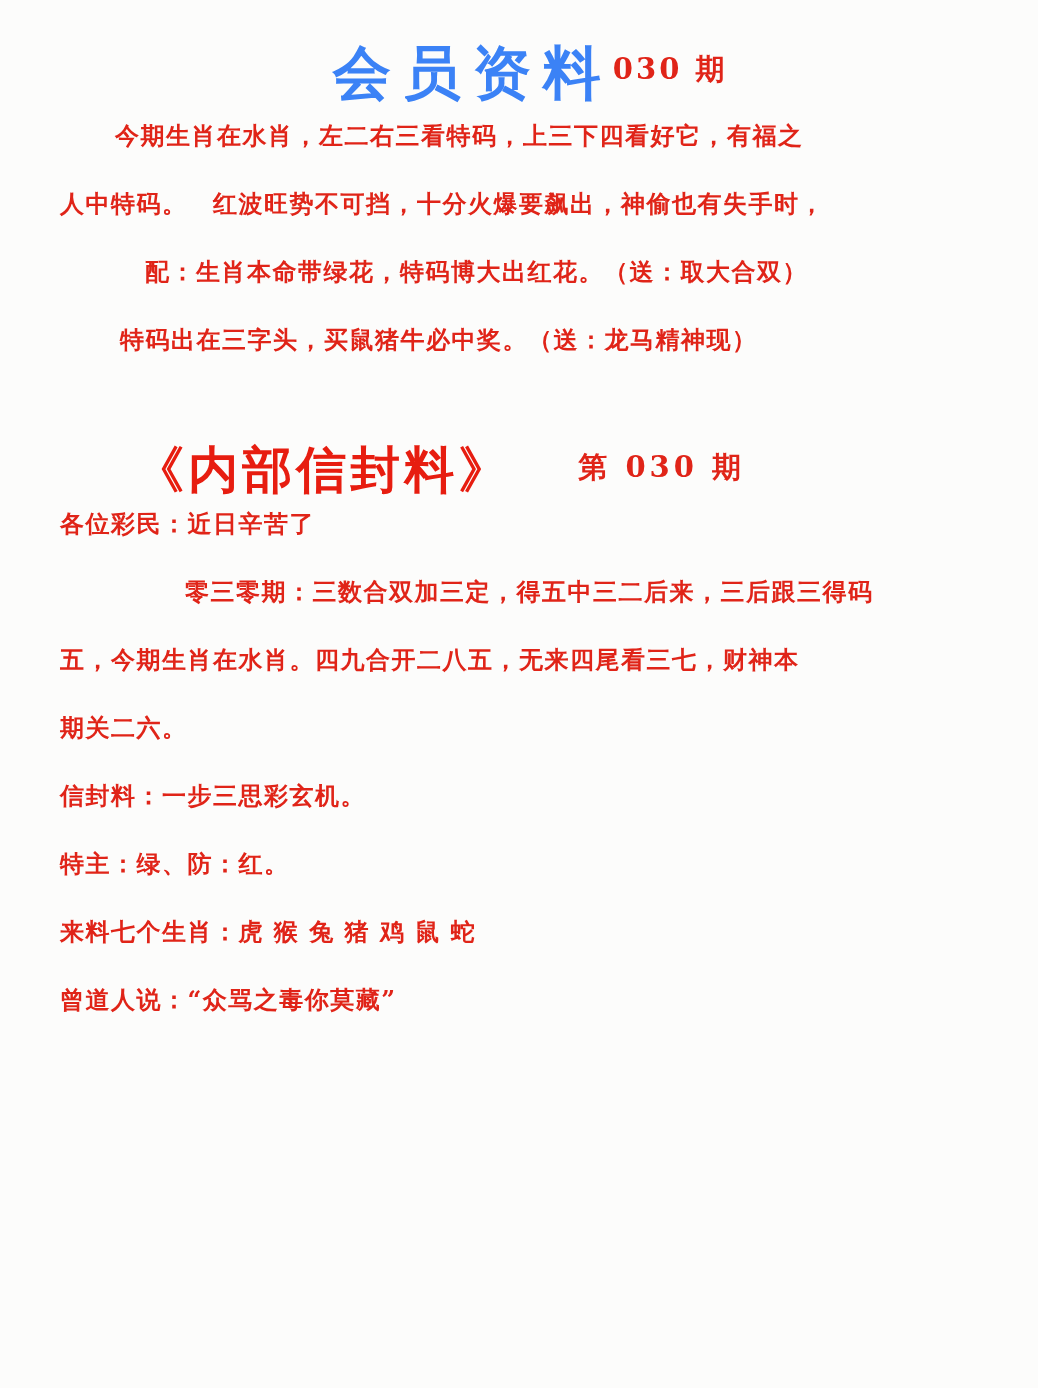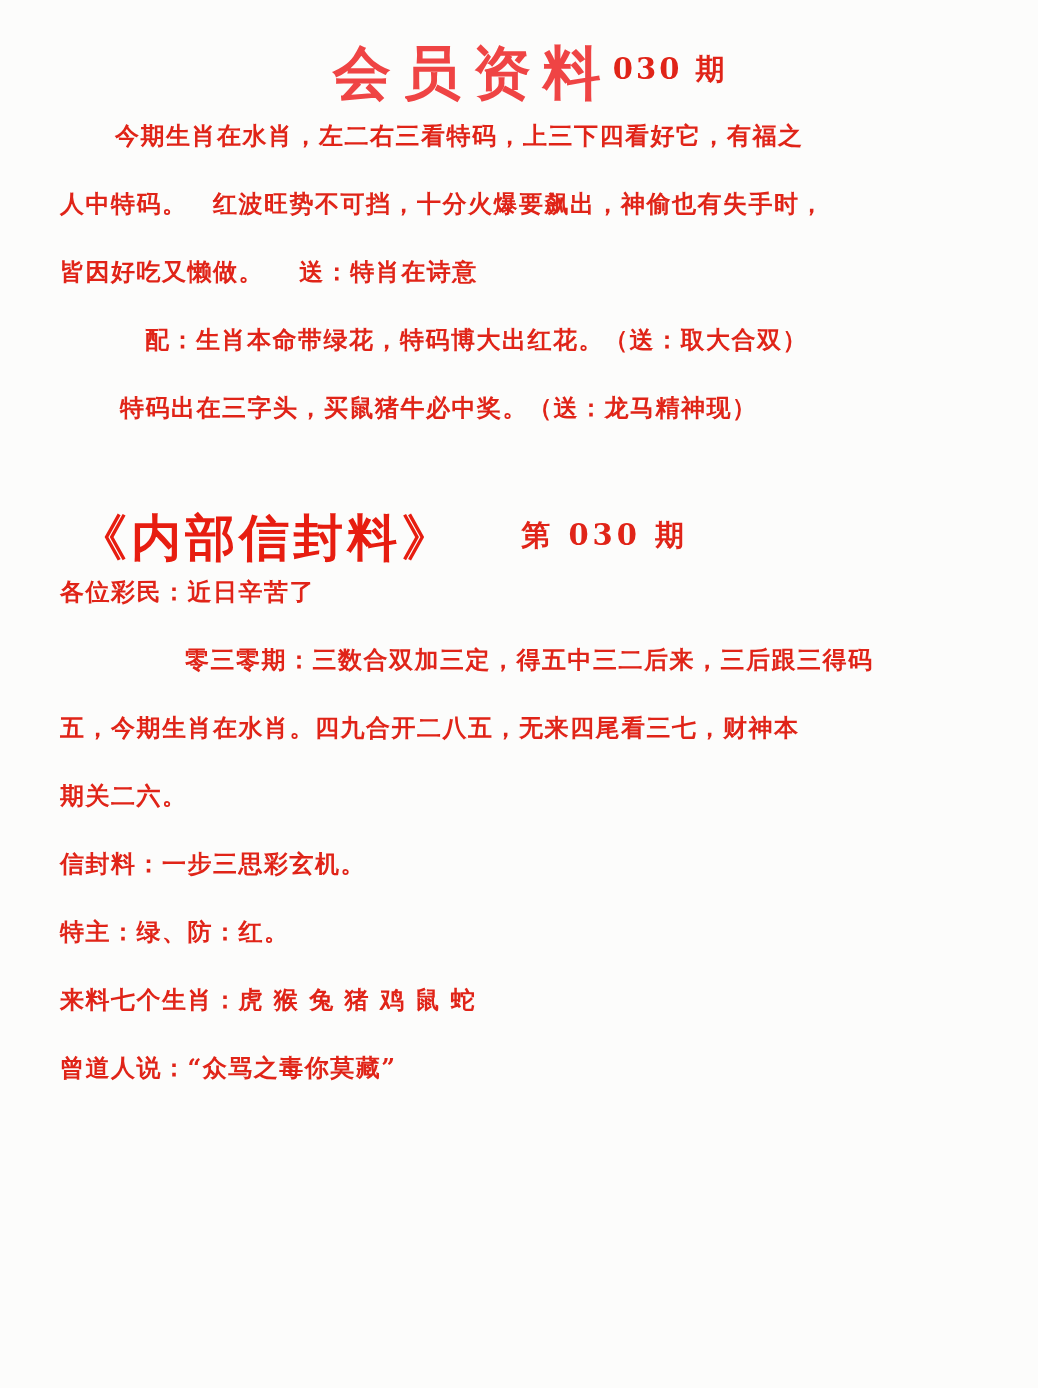--- a/index.html
+++ b/index.html
@@ -20,21 +20,21 @@
   
   .m-header {
     padding-top: 16px;
     height: 86px;
     text-align: center;
     white-space: pre;
   }
   .m-title {
     font-size: 58px;
     letter-spacing: 12px;
-    color: #ef4444;
+    color: #3b82f6;
   }
   .m-issue {
     font-size: 29px;
     letter-spacing: 3px;
     vertical-align: 14px;
     color: #e02418;
   }
   
   .line {
     font-size: 24px;
@@ -46,22 +46,23 @@
   .ind-25  { padding-left: 113px; margin-left: 32px; }
   .ind-55  { padding-left: 115px; }
   .ind-60  { padding-left: 120px; }
   .ind-125 { padding-left: 185px; }
   .center  { padding-left: 0; text-align: center; }
   .ji { margin-left: 52px; }
   
   .e-header {
     margin-top: 44px;
     height: 72px;
-    padding-left: 55px;
+    padding-left: 72px;
     white-space: pre;
+    margin-left: 40px;
   }
   .e-title {
     font-size: 50px;
     letter-spacing: 4px;
     color: #e71d10;
   }
   .e-issue {
     font-size: 29px;
     letter-spacing: 4px;
     margin-left: 66px;
@@ -73,21 +74,20 @@
 <body>
 
 <div class="page">
 
   <header class="m-header">
     <span class="m-title">会员资料</span><span class="m-issue">030 期</span>
   </header>
 
   <div class="line ind-55">今期生肖在水肖，左二右三看特码，上三下四看好它，有福之</div>
   <div class="line">人中特码。　红波旺势不可挡，十分火爆要飙出，神偷也有失手时，</div>
-  <div class="line">皆因好吃又懒做。　 送：特肖在诗意</div>
 
   <div class="line ind-25">配：生肖本命带绿花，特码博大出红花。（送：取大合双）</div>
   <div class="line ind-60">特码出在三字头，买鼠猪牛必中奖。（送：龙马精神现）</div>
 
 
   <div class="e-header">
     <span class="e-title">《内部信封料》</span><span class="e-issue">第 030 期</span>
   </div>
 
   <div class="line">各位彩民：近日辛苦了</div>

